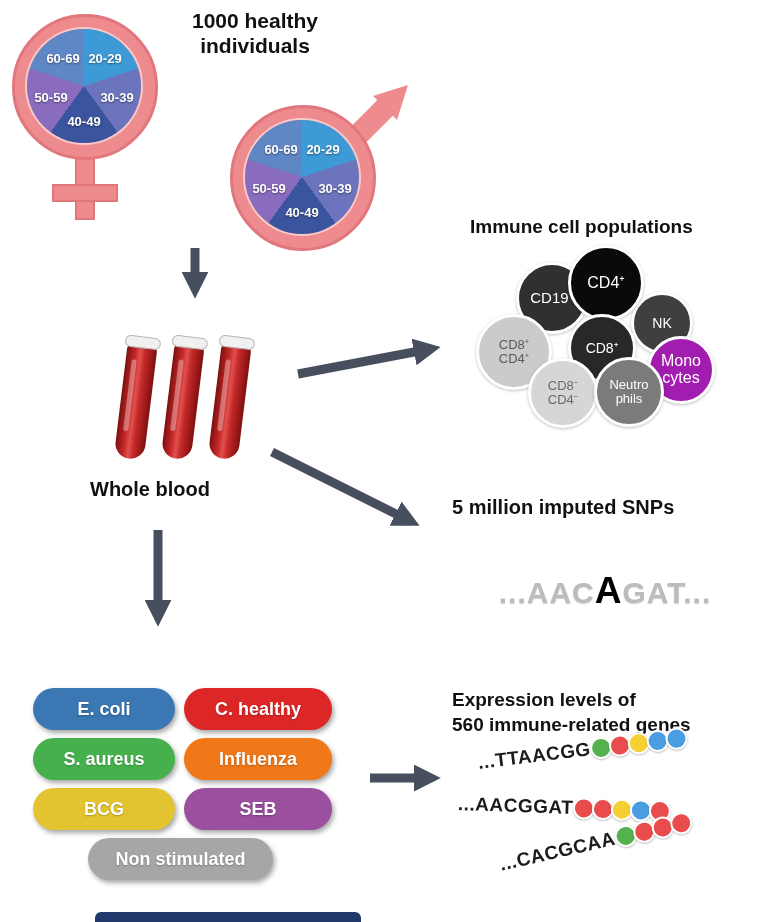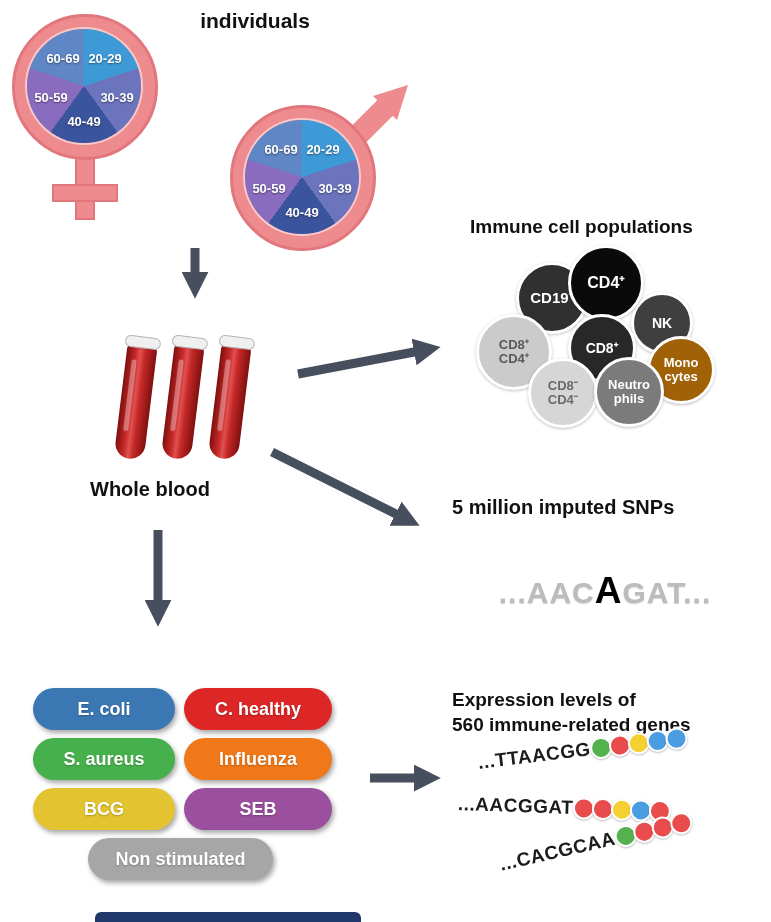--- a/index.html
+++ b/index.html
@@ -52,21 +52,21 @@
     border-radius:5px 5px 15px 15px;
   }
   .tube .shine { position:absolute; top:24px; left:9px; width:5px; height:72px;
     background:rgba(255,255,255,0.35); border-radius:3px; }
 
   
   .cells-layer { position:absolute; left:0; top:0; }
   .cell-circle {
     position:absolute; border-radius:50%; border:3px solid #fff; box-sizing:border-box;
     display:flex; align-items:center; justify-content:center; text-align:center;
-    font-weight:bold; white-space:pre-line; line-height:1.05;
+    font-weight:normal; white-space:pre-line; line-height:1.05;
     box-shadow:0 1px 3px rgba(0,0,0,0.25);
   }
 
   
   .snp-row { position:absolute; left:452px; width:306px; text-align:center; white-space:nowrap; }
   .snp-row-1 { top:532px; }
   .snp-row-2 { top:570px; }
   .snp-gray { color:#bcbcbc; font-size:30px; font-weight:bold; letter-spacing:1px;
               text-shadow:0 1px 1px rgba(120,120,120,0.35); }
   .snp-variant { color:#000; font-size:37px; font-weight:bold; letter-spacing:1px; }
@@ -91,20 +91,21 @@
   .arrows { position:absolute; left:0; top:0; pointer-events:none; }
   .bottom-strip { position:absolute; left:95px; top:912px; width:266px; height:10px;
                   background:#20386b; border-radius:6px 6px 0 0; }
 </style>
 </head>
 <body>
 
 <div class="canvas">
 
   <div class="main-title">
+    <div>1000 healthy</div>
     <div>individuals</div>
   </div>
 
   <div class="female-symbol">
     <div class="f-stem"></div>
     <div class="f-cross"></div>
     <div class="sym-ring">
       <div class="pie" style="background: conic-gradient(rgb(62, 154, 214) 0deg, rgb(62, 154, 214) 72deg, rgb(107, 116, 189) 72deg, rgb(107, 116, 189) 144deg, rgb(59, 84, 158) 144deg, rgb(59, 84, 158) 216deg, rgb(138, 108, 191) 216deg, rgb(138, 108, 191) 288deg, rgb(95, 134, 197) 288deg, rgb(95, 134, 197) 360deg);">
           <span class="pie-label" style="left: 78px; top: 29px;">20-29</span>
           <span class="pie-label" style="left: 90px; top: 68px;">30-39</span>
@@ -164,21 +165,21 @@
   <div class="section-title immune-title">Immune cell populations</div>
   <div class="cells-layer">
       <div class="cell-circle" style="left: 516px; top: 262px; width: 72px; height: 72px; background: rgb(48, 48, 48); color: rgb(255, 255, 255); font-size: 15px;">CD19⁺</div>
       <div class="cell-circle" style="left: 476px; top: 314px; width: 76px; height: 76px; background: rgb(203, 203, 203); color: rgb(90, 90, 90); font-size: 13px;">CD8⁺
 CD4⁺</div>
       <div class="cell-circle" style="left: 631px; top: 292px; width: 62px; height: 62px; background: rgb(63, 63, 63); color: rgb(255, 255, 255); font-size: 14px;">NK</div>
       <div class="cell-circle" style="left: 568px; top: 245px; width: 76px; height: 76px; background: rgb(10, 10, 10); color: rgb(255, 255, 255); font-size: 16px;">CD4⁺</div>
       <div class="cell-circle" style="left: 568px; top: 314px; width: 68px; height: 68px; background: rgb(40, 40, 40); color: rgb(255, 255, 255); font-size: 14px;">CD8⁺</div>
       <div class="cell-circle" style="left: 528px; top: 358px; width: 70px; height: 70px; background: rgb(214, 214, 214); color: rgb(106, 106, 106); font-size: 13px;">CD8⁻
 CD4⁻</div>
-      <div class="cell-circle" style="left: 647px; top: 336px; width: 68px; height: 68px; background: #a16207; color: rgb(255, 255, 255); font-size: 13px;">Mono
+      <div class="cell-circle" style="left: 647px; top: 336px; width: 68px; height: 68px; background: #a21caf; color: rgb(255, 255, 255); font-size: 16px;">Mono
 cytes</div>
       <div class="cell-circle" style="left: 594px; top: 357px; width: 70px; height: 70px; background: rgb(123, 123, 123); color: rgb(255, 255, 255); font-size: 13px;">Neutro
 phils</div>
     </div>
 
   <div class="section-title snps-title">5 million imputed SNPs</div>
   <div class="snp-row snp-row-2">
     <span class="snp-gray">...AAC</span><span class="snp-variant">A</span><span class="snp-gray">GAT...</span>
   </div>
 

